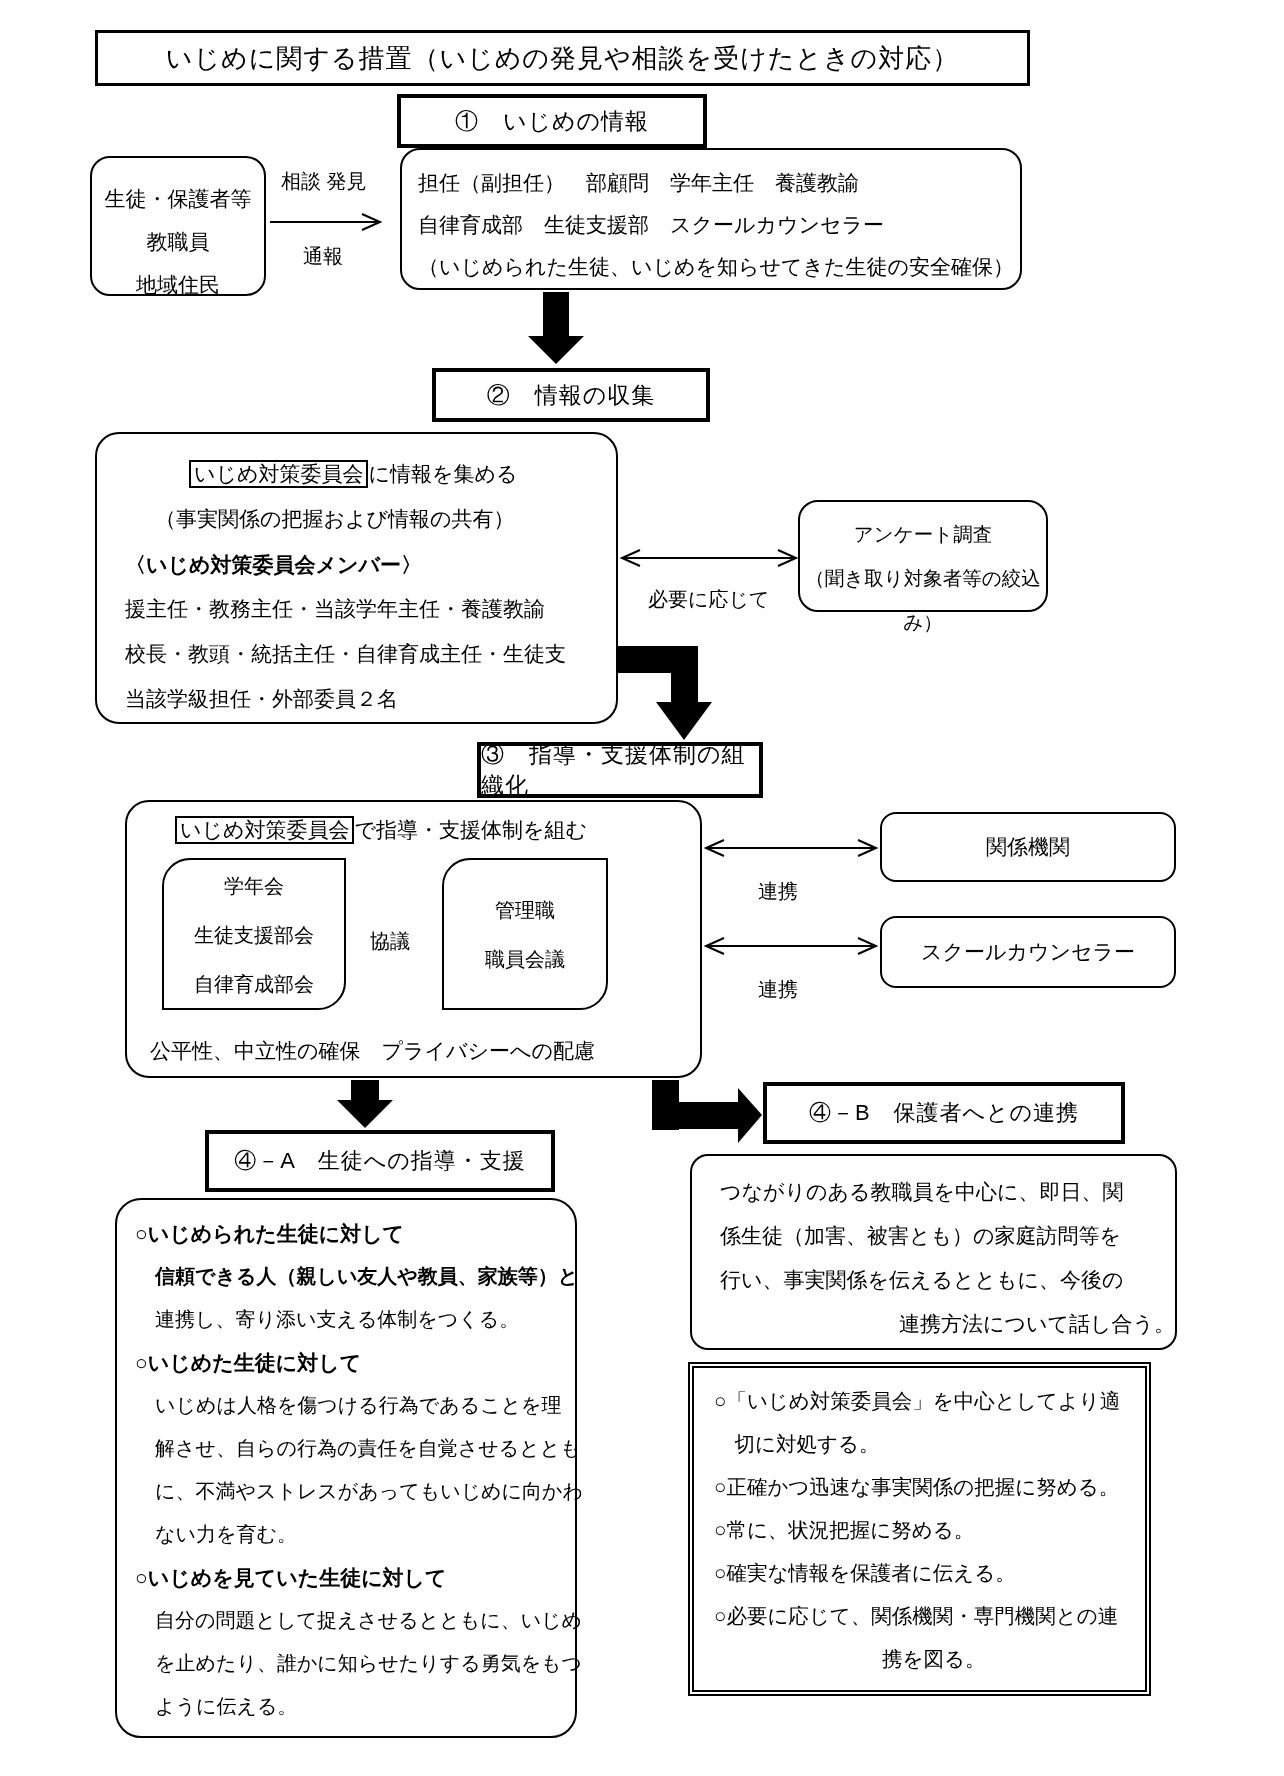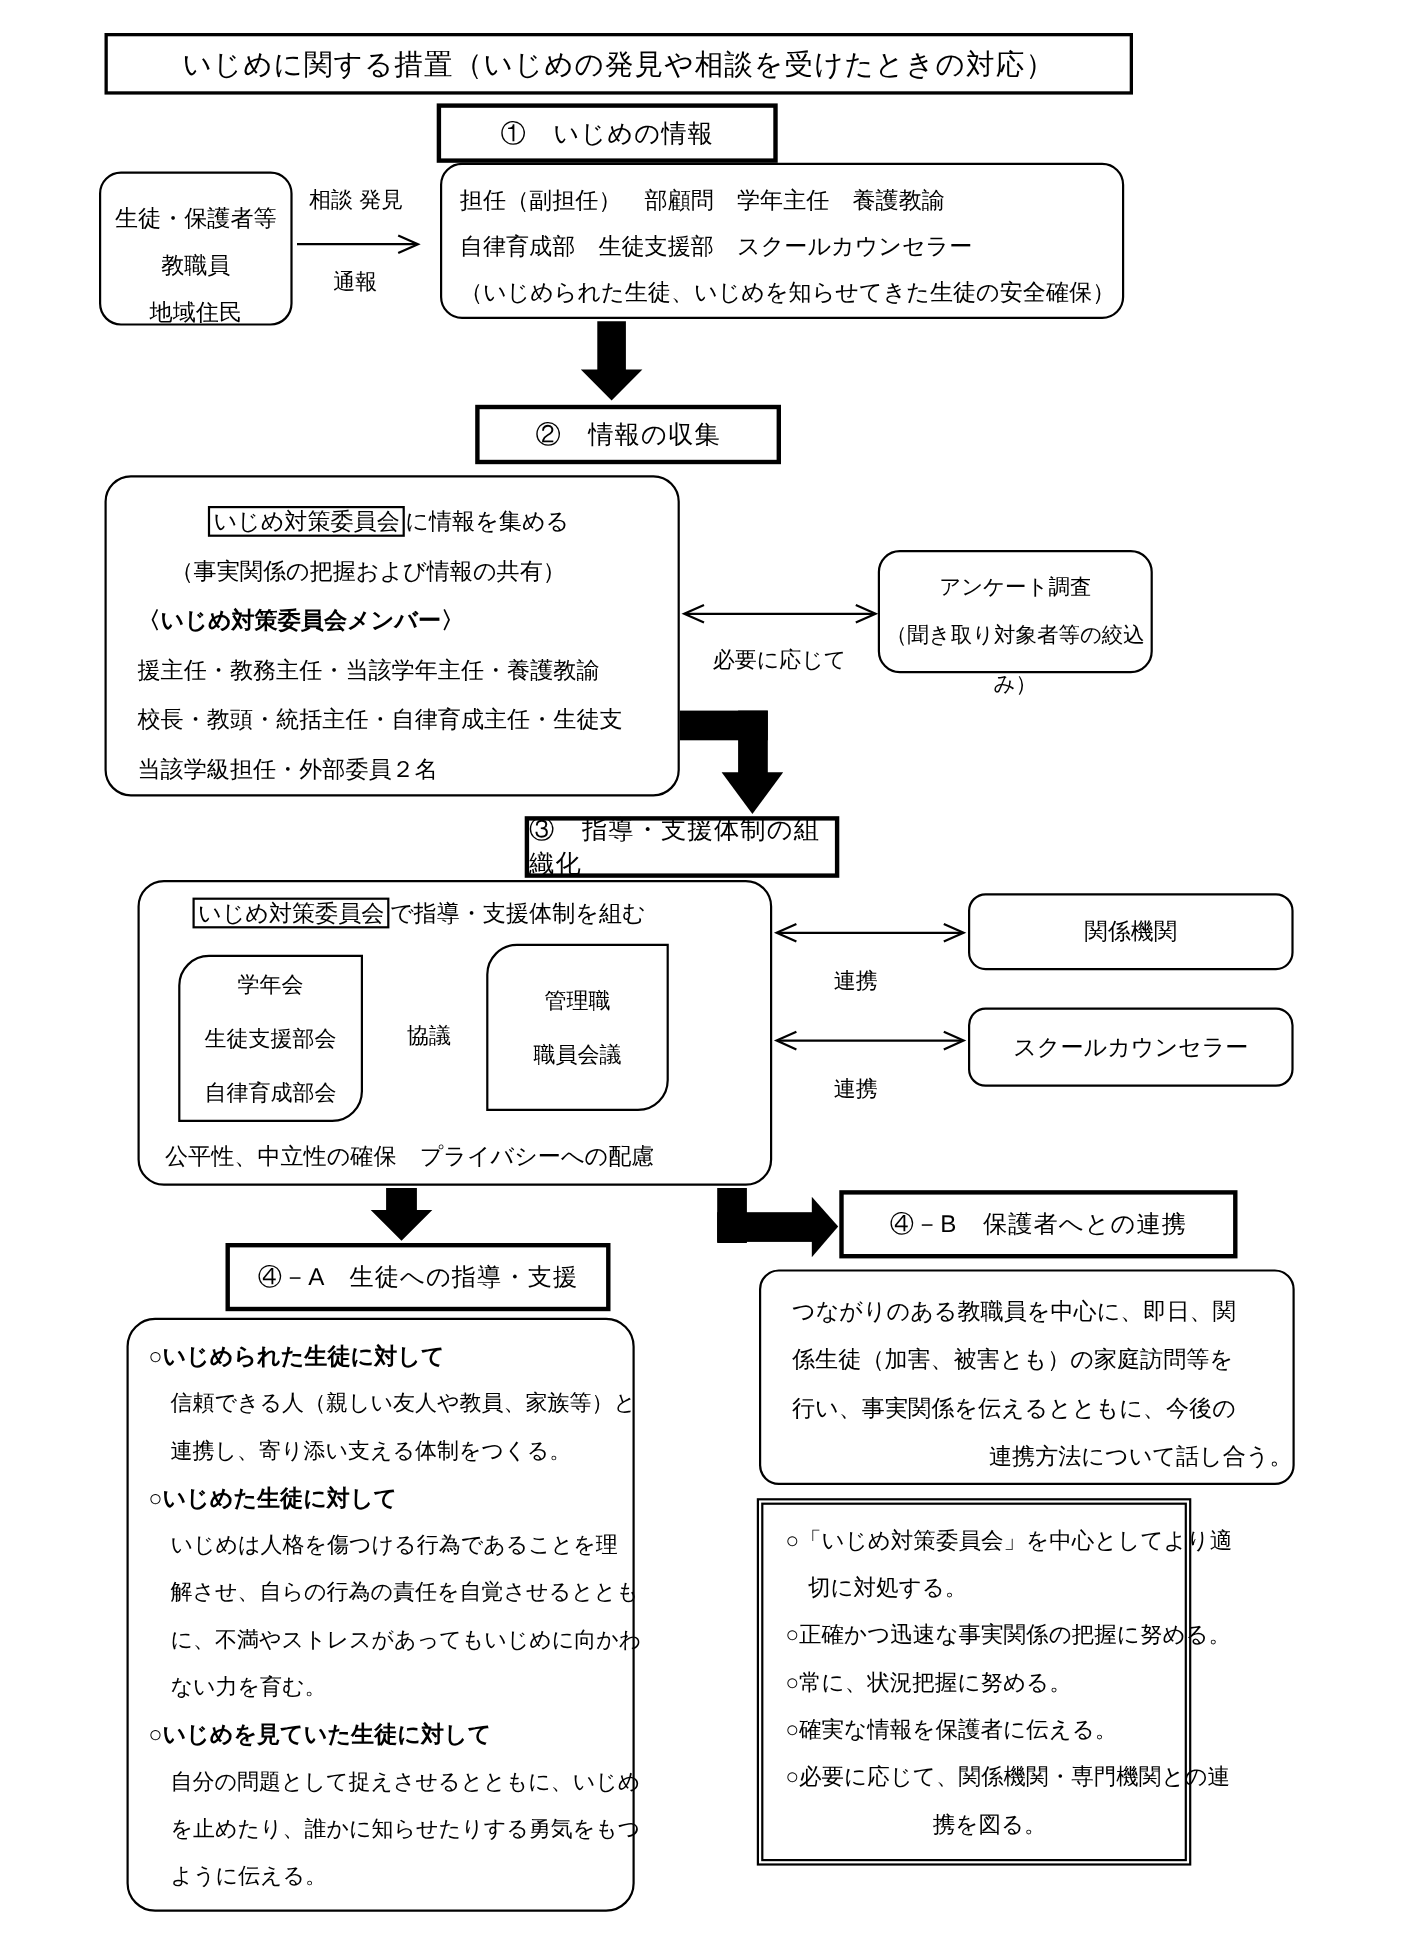--- a/index.html
+++ b/index.html
@@ -115,21 +115,21 @@
     <div class="cline" style="line-height:44px;">（聞き取り対象者等の絞込み）</div>
   </div>
 
   <div class="abs hbox gothic" style="left:477px;top:742px;width:286px;height:56px;">③　指導・支援体制の組織化</div>
 
   <div class="abs rbox" style="left:125px;top:800px;width:577px;height:278px;border-radius:24px;">
     <div class="line" style="position:absolute;left:14px;top:14px;font-size:21px;">
       <span class="boxed-word">いじめ対策委員会</span><span>で指導・支援体制を組む</span>
     </div>
 
-    <div class="abs rbox" style="left:35px;top:66px;width:168px;height:152px;border-radius:28px 0 28px 0;padding-top:2px;font-size:20px;">
+    <div class="abs rbox" style="left:35px;top:56px;width:184px;height:152px;border-radius:28px 0 28px 0;padding-top:2px;font-size:20px;">
       <div class="cline" style="line-height:49px;">学年会</div>
       <div class="cline" style="line-height:49px;">生徒支援部会</div>
       <div class="cline" style="line-height:49px;">自律育成部会</div>
     </div>
 
     <div class="abs rbox" style="left:315px;top:56px;width:166px;height:152px;border-radius:28px 0 28px 0;padding-top:26px;font-size:20px;">
       <div class="cline" style="line-height:49px;">管理職</div>
       <div class="cline" style="line-height:49px;">職員会議</div>
     </div>
     <div class="line" style="position:absolute;left:23px;top:235px;font-size:21px;">公平性、中立性の確保　プライバシーへの配慮</div>
@@ -143,41 +143,41 @@
   <div class="lbl" style="left:758px;top:976px;">連携</div>
 
   <div class="abs rbox" style="left:880px;top:916px;width:296px;height:72px;border-radius:16px;display:flex;align-items:center;justify-content:center;font-size:21px;">スクールカウンセラー</div>
 
   <div class="abs hbox gothic" style="left:205px;top:1130px;width:350px;height:62px;font-size:22px;">④－A　生徒への指導・支援</div>
 
   <div class="abs hbox gothic" style="left:763px;top:1082px;width:362px;height:62px;font-size:22px;">④－B　保護者へとの連携</div>
 
   <div class="abs rbox" style="left:115px;top:1198px;width:462px;height:540px;border-radius:26px;padding:12px 0 0 18px;">
     <div class="line sec-title gothic" style="line-height:43px;">○いじめられた生徒に対して</div>
-    <div class="line sec-body" style="line-height:43px;">信頼できる人（親しい友人や教員、家族等）と</div>
+    <div class="line sec-body" style="line-height:43px;font-weight:bold;">信頼できる人（親しい友人や教員、家族等）と</div>
     <div class="line sec-body" style="line-height:43px;">連携し、寄り添い支える体制をつくる。</div>
     <div class="line sec-title gothic" style="line-height:43px;">○いじめた生徒に対して</div>
     <div class="line sec-body" style="line-height:43px;">いじめは人格を傷つける行為であることを理</div>
     <div class="line sec-body" style="line-height:43px;">解させ、自らの行為の責任を自覚させるととも</div>
     <div class="line sec-body" style="line-height:43px;">に、不満やストレスがあってもいじめに向かわ</div>
     <div class="line sec-body" style="line-height:43px;">ない力を育む。</div>
     <div class="line sec-title gothic" style="line-height:43px;">○いじめを見ていた生徒に対して</div>
     <div class="line sec-body" style="line-height:43px;">自分の問題として捉えさせるとともに、いじめ</div>
     <div class="line sec-body" style="line-height:43px;">を止めたり、誰かに知らせたりする勇気をもつ</div>
     <div class="line sec-body" style="line-height:43px;">ように伝える。</div>
   </div>
 
   <div class="abs rbox" style="left:690px;top:1154px;width:487px;height:196px;border-radius:18px;padding:14px 0 0 28px;font-size:21px;">
     <div class="line" style="line-height:44px;">つながりのある教職員を中心に、即日、関</div>
     <div class="line" style="line-height:44px;">係生徒（加害、被害とも）の家庭訪問等を</div>
     <div class="line" style="line-height:44px;">行い、事実関係を伝えるとともに、今後の</div>
     <div class="line" style="line-height:44px;text-align:right;">連携方法について話し合う。</div>
   </div>
 
-  <div class="abs dbl" style="left:692px;top:1366px;width:387px;height:326px;padding:12px 12px 0 20px;font-size:20.5px;background:#fff;">
+  <div class="abs dbl" style="left:692px;top:1366px;width:455px;height:326px;padding:12px 12px 0 20px;font-size:20.5px;background:#fff;">
     <div class="line" style="line-height:43px;">○「いじめ対策委員会」を中心としてより適</div>
     <div class="line" style="line-height:43px;">　切に対処する。</div>
     <div class="line" style="line-height:43px;">○正確かつ迅速な事実関係の把握に努める。</div>
     <div class="line" style="line-height:43px;">○常に、状況把握に努める。</div>
     <div class="line" style="line-height:43px;">○確実な情報を保護者に伝える。</div>
     <div class="line" style="line-height:43px;">○必要に応じて、関係機関・専門機関との連</div>
     <div class="line" style="line-height:43px;text-align:center;">　携を図る。</div>
   </div>
 
 </div>

